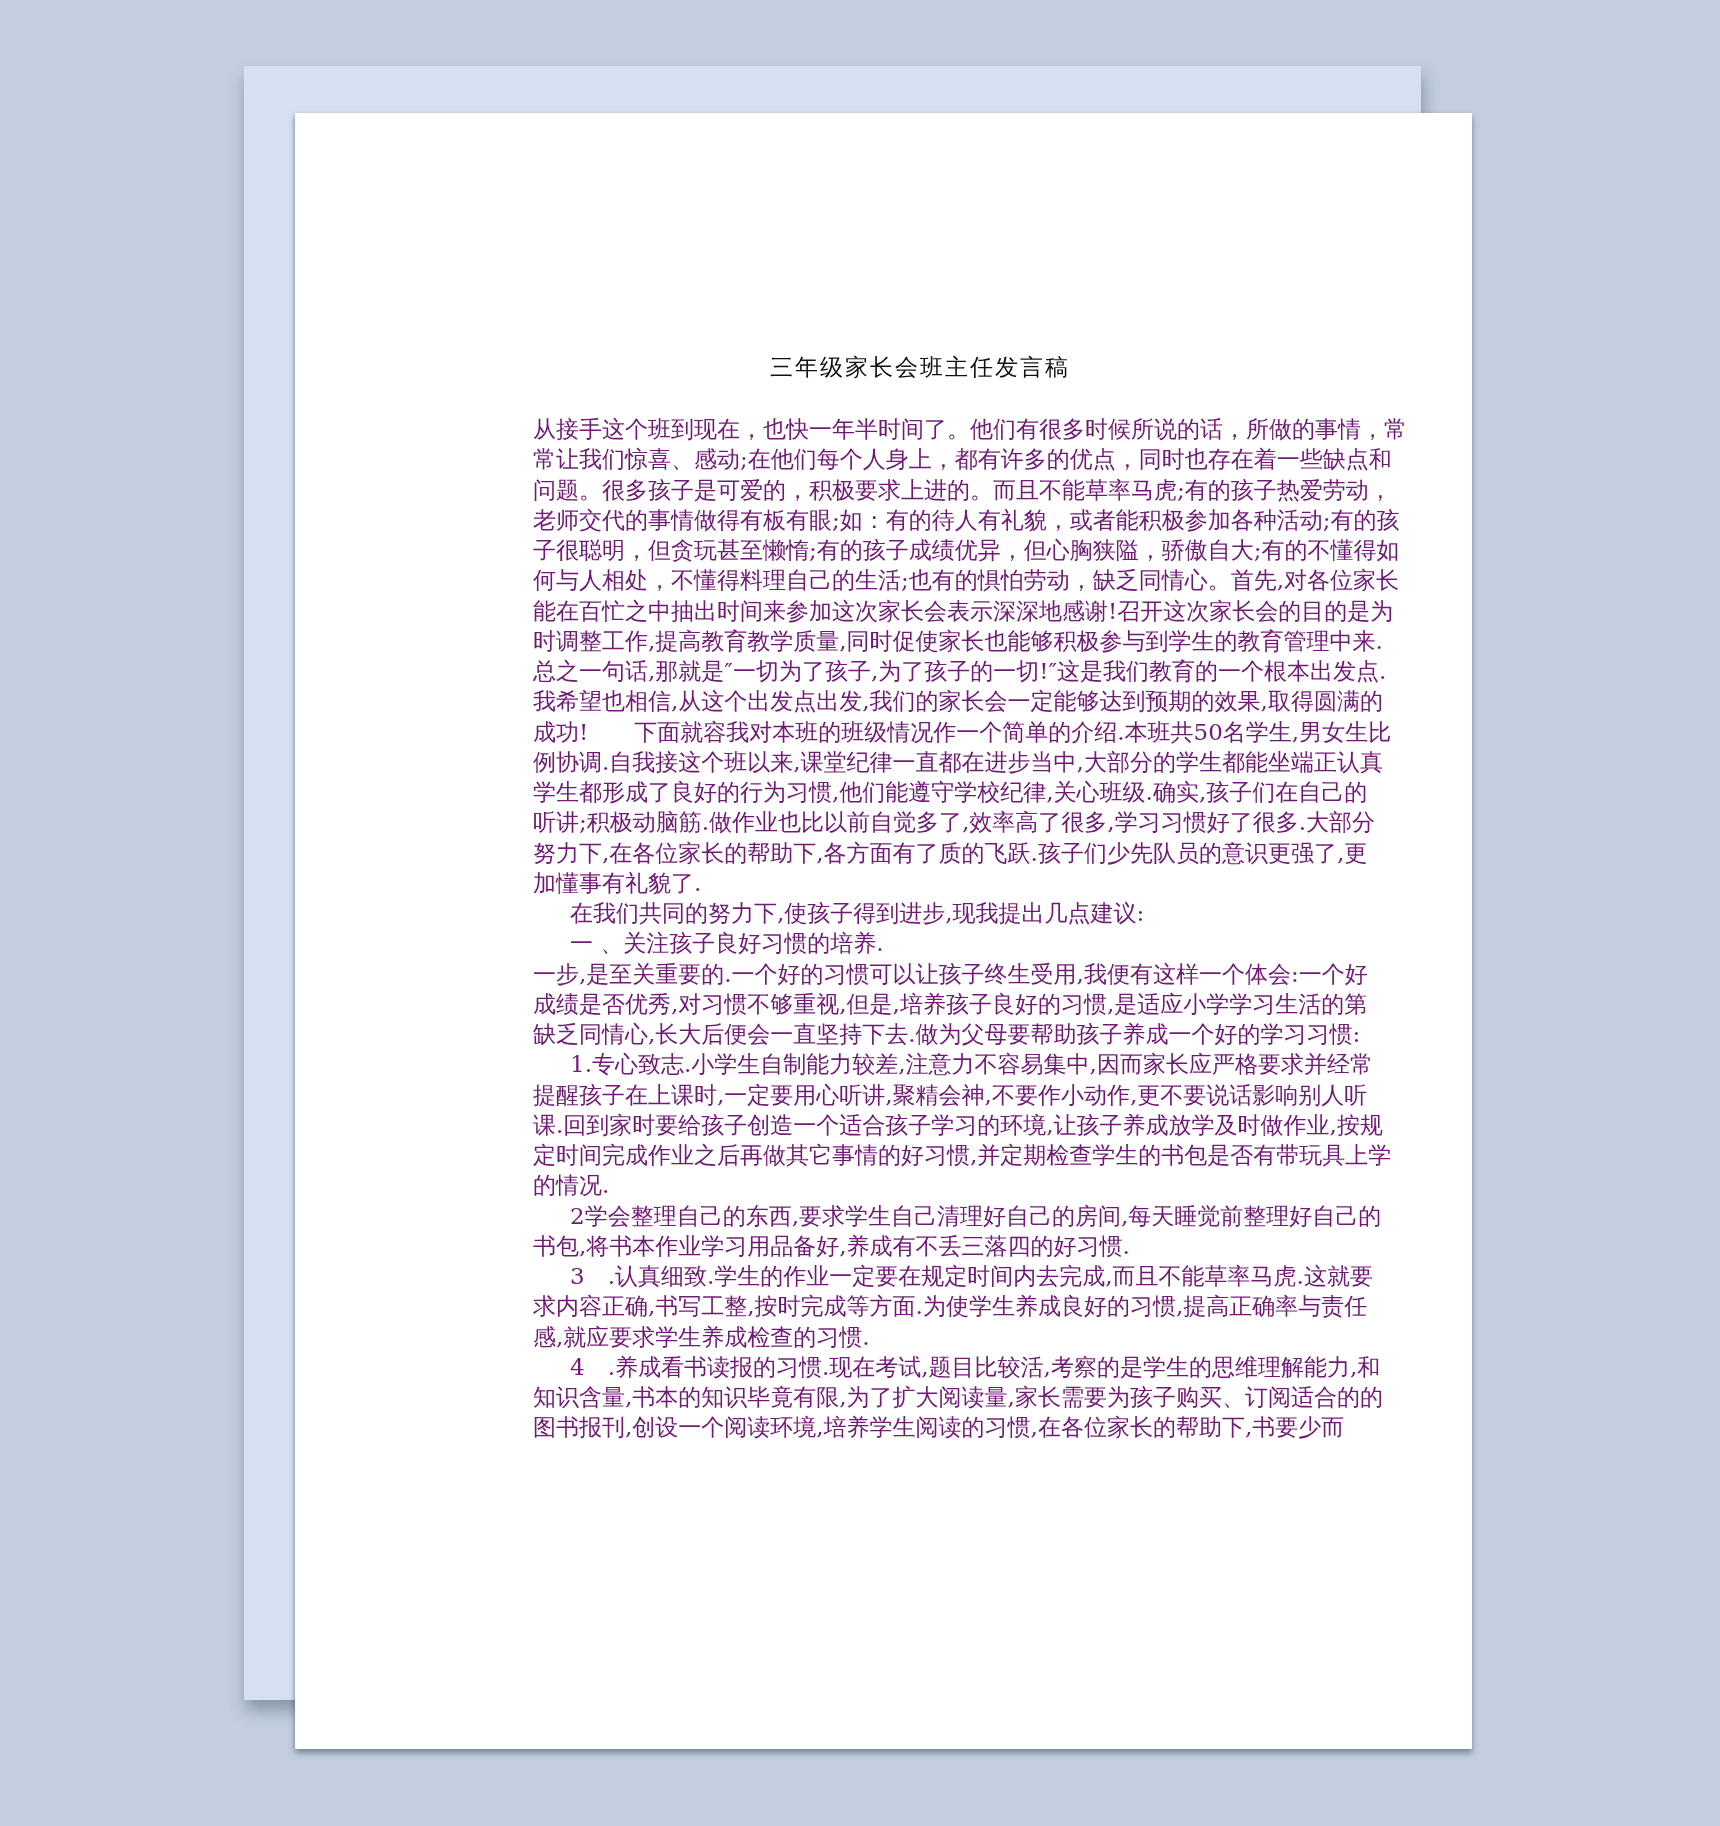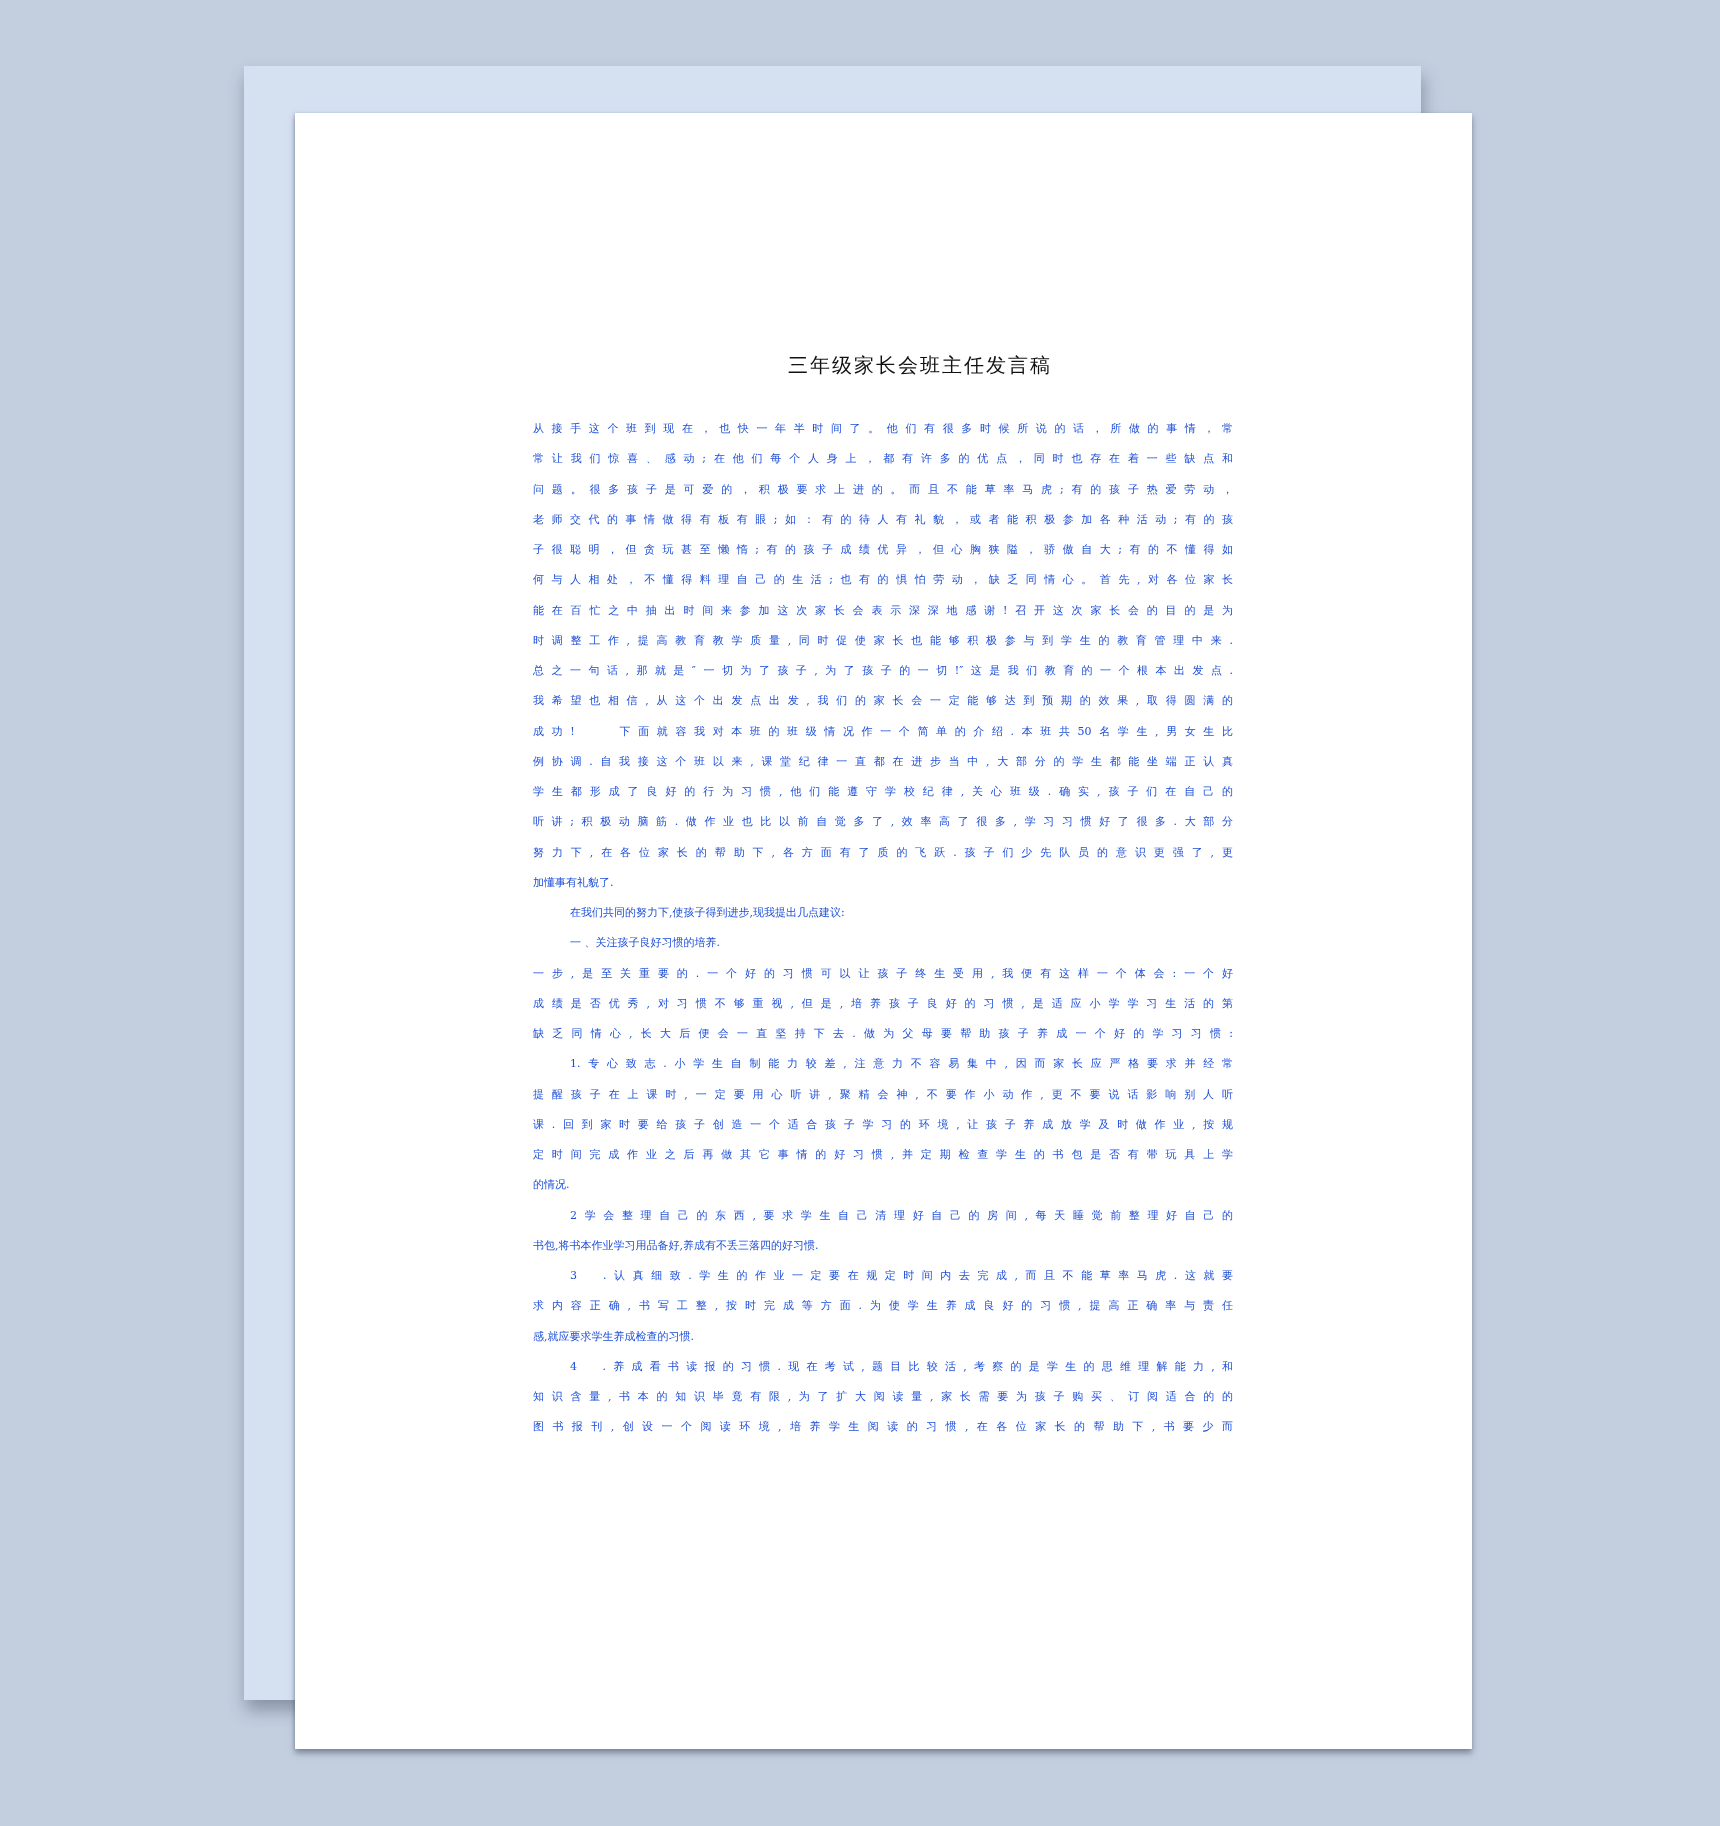--- a/index.html
+++ b/index.html
@@ -32,34 +32,34 @@
       background: #ffffff;
       box-shadow: 0 4px 6px rgba(60, 75, 95, 0.55), -1px 0 2px rgba(60,75,95,0.15);
     }
     .doc-title {
       position: absolute;
       left: 0;
       right: 0;
       top: 352px;
       text-align: center;
       font-family: "DejaVu Sans", "Liberation Sans", sans-serif;
-      font-size: 20px;
+      font-size: 23px;
       letter-spacing: 2px;
       color: #111111;
       margin: 0;
       font-weight: normal;
       padding-left: 120px;
     }
     .doc-body {
       position: absolute;
       left: 533px;
       top: 414px;
       width: 700px;
-      color: #1d4ed8;
-      font-size: 11px;
+      color: #701a75;
+      font-size: 23px;
       line-height: 30.25px;
     }
     .line {
       display: block;
       white-space: nowrap;
       text-align: justify;
       text-align-last: justify;
       height: 30.25px;
       overflow: visible;
     }

